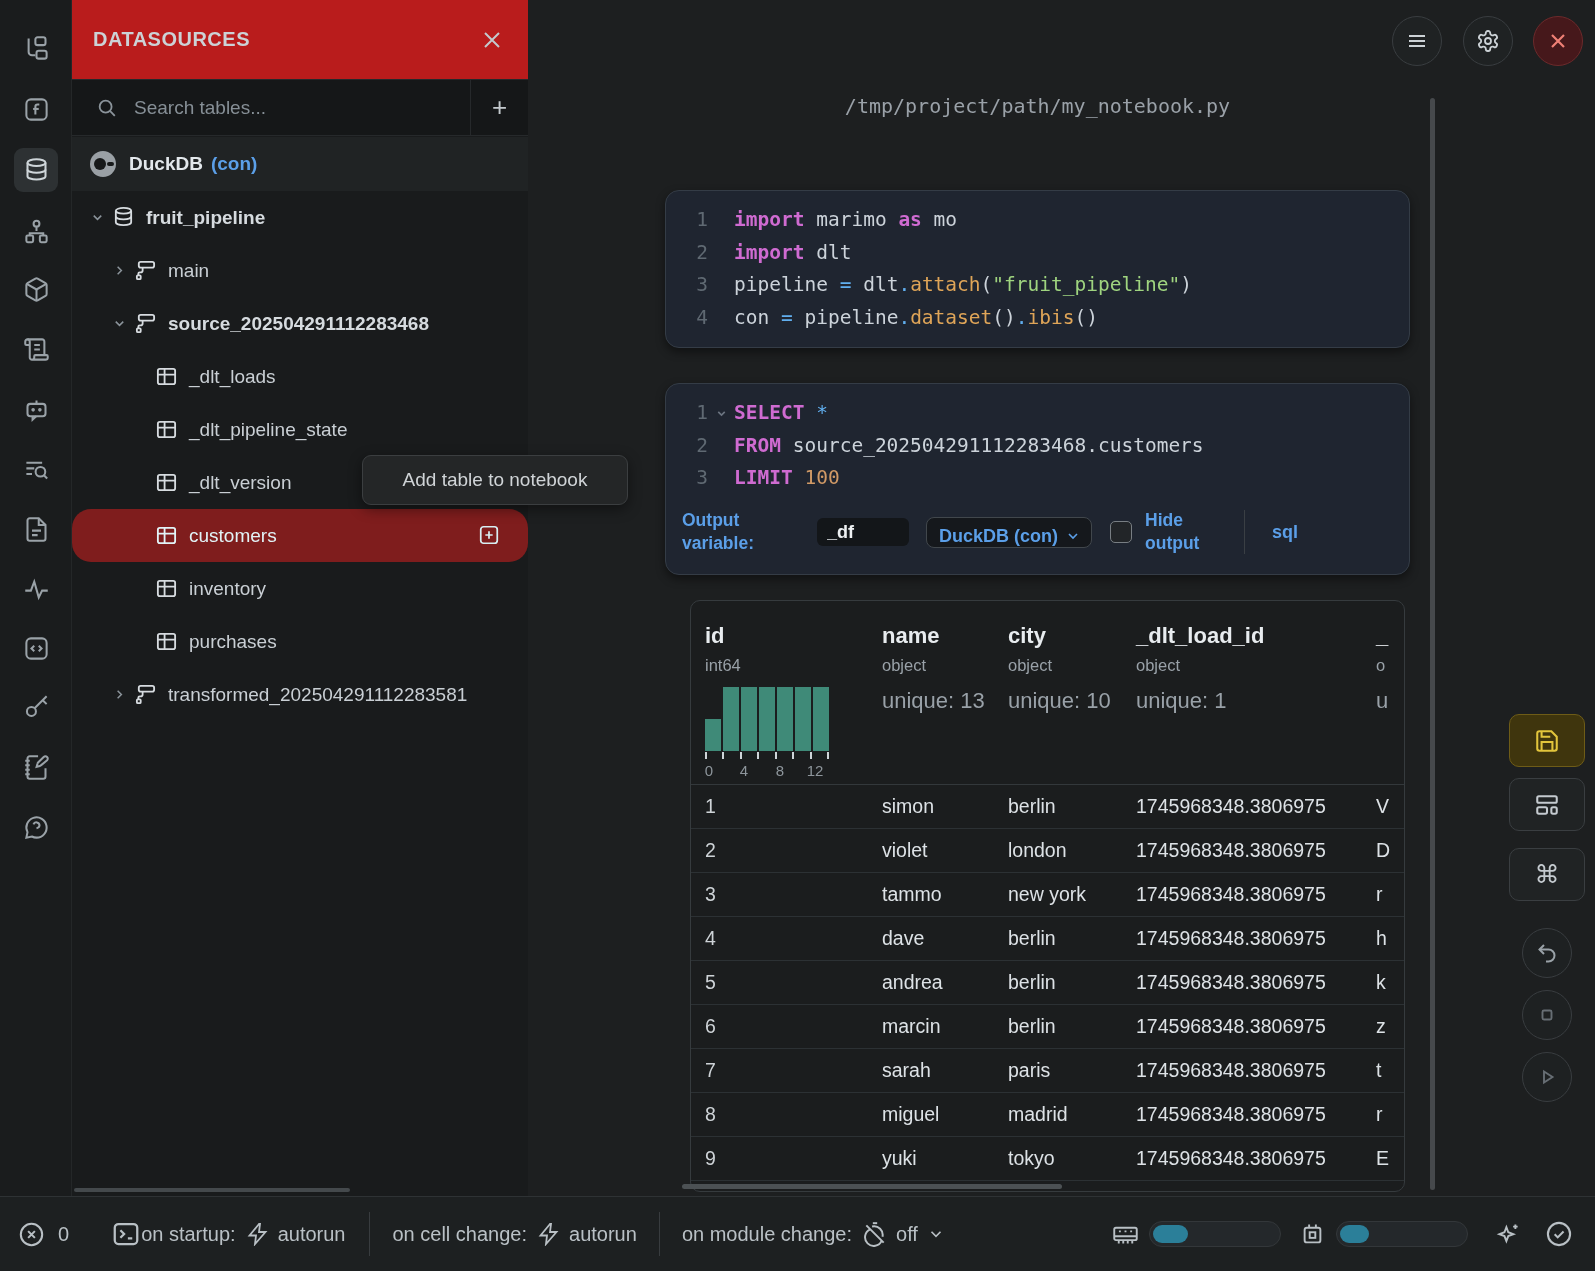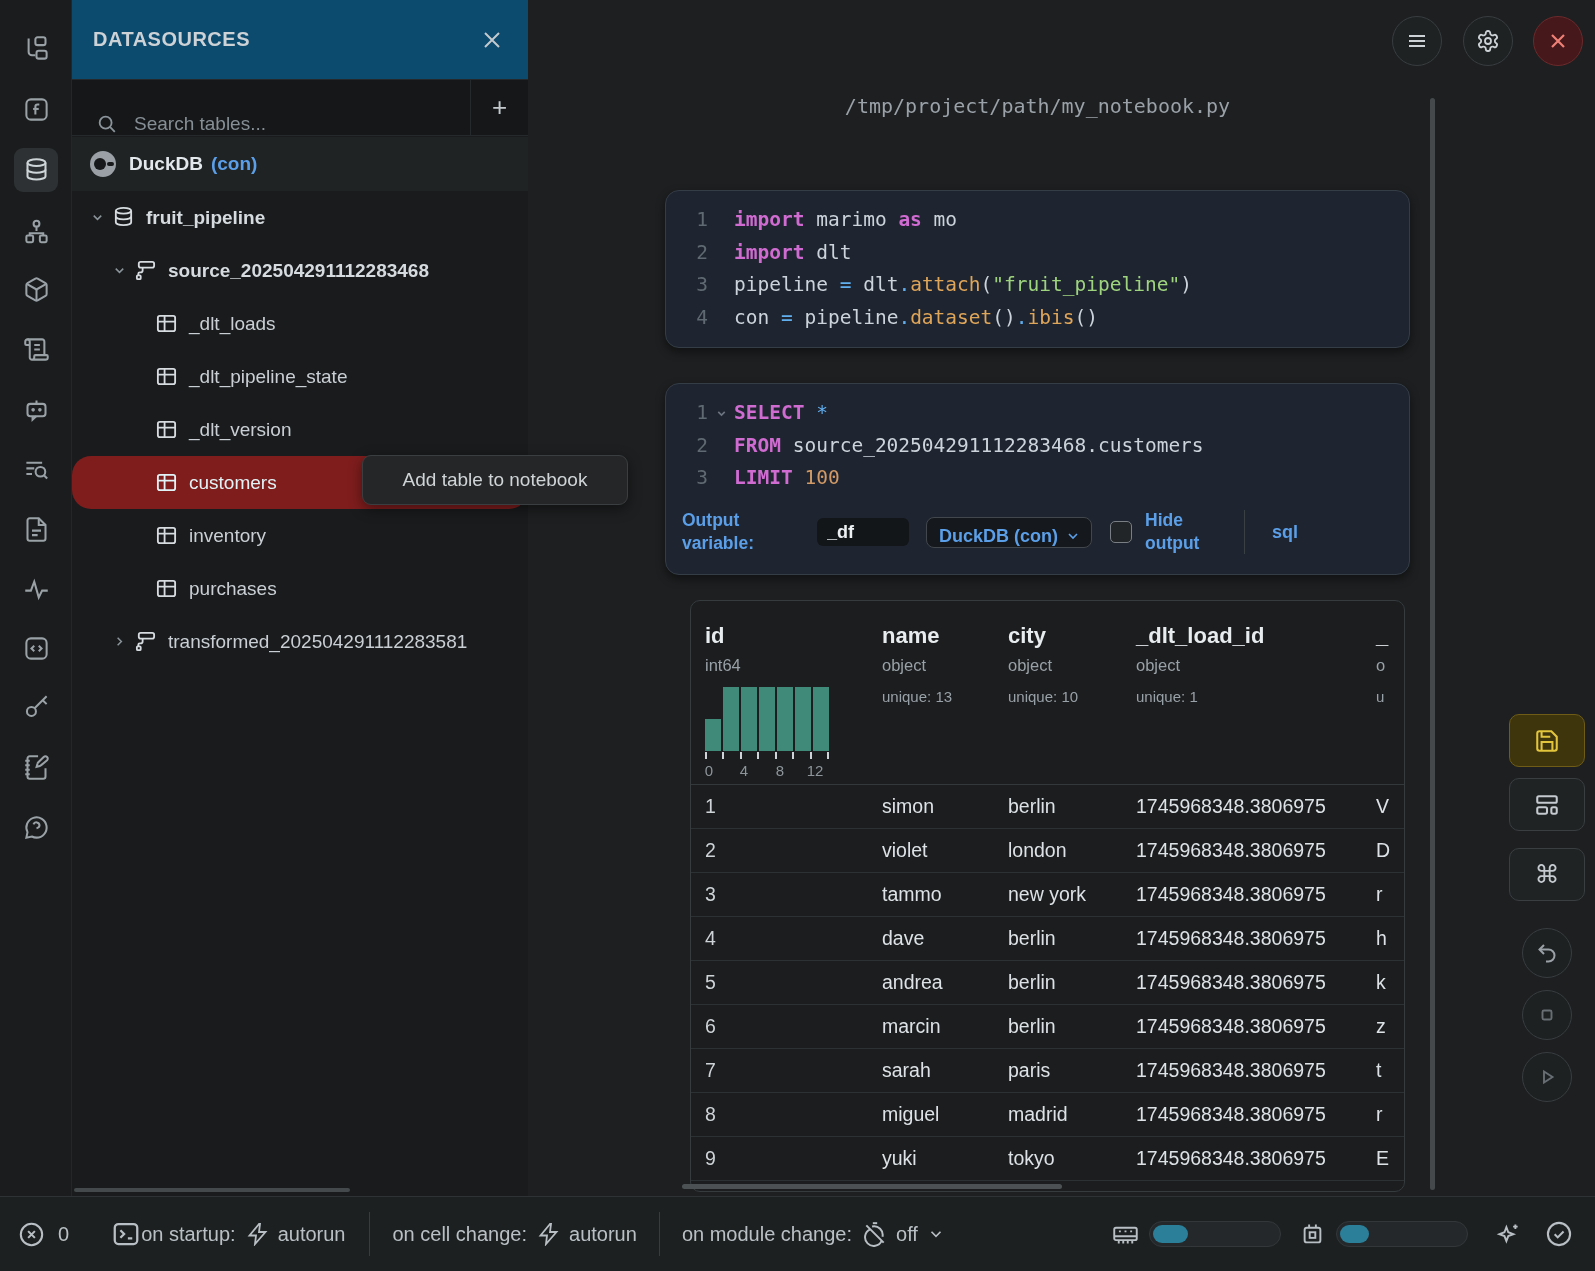--- a/index.html
+++ b/index.html
@@ -8,24 +8,24 @@
   .app { position:relative; width:1595px; height:1271px; background:#1d1f20; overflow:hidden; }
 
   
   .activity-bar { position:absolute; left:0; top:0; width:72px; height:1196px; background:#1a1c1d; border-right:1px solid #242728; z-index:3; }
   .act-item { position:absolute; left:14px; width:44px; height:44px; display:flex; align-items:center; justify-content:center; border-radius:9px; color:#9aa2a8; cursor:pointer; }
   .act-item.active { background:#2d3133; color:#ced5d9; }
   .act-item svg { width:27px; height:27px; }
 
   
   .sidebar { position:absolute; left:72px; top:0; width:456px; height:1196px; background:#191b1c; z-index:2; }
-  .sb-header { position:absolute; top:0; left:0; right:0; height:80px; background:#0c4a6e; border-bottom:1px solid #26292b; display:flex; align-items:center; padding:0 24px 0 21px; }
+  .sb-header { position:absolute; top:0; left:0; right:0; height:80px; background:#b91c1c; border-bottom:1px solid #26292b; display:flex; align-items:center; padding:0 24px 0 21px; }
   .sb-title { font-size:20px; font-weight:bold; letter-spacing:.5px; color:#ccd2d6; flex:1; }
   .sb-close { color:#c3c9cd; width:24px; height:24px; cursor:pointer; }
-  .sb-search { position:absolute; top:80px; left:0; right:0; height:56px; background:#151718; border-bottom:1px solid #26292b; display:flex; align-items:flex-end; }
+  .sb-search { position:absolute; top:80px; left:0; right:0; height:56px; background:#151718; border-bottom:1px solid #26292b; display:flex; align-items:center; }
   .sb-search .mag { width:22px; height:22px; color:#8b949b; margin:0 16px 0 24px; }
   .sb-search input { flex:1; background:transparent; border:none; outline:none; color:#c9cfd4; font-size:19px; font-family:inherit; }
   .sb-search input::placeholder { color:#868f96; }
   .sb-search .vdiv { width:1px; height:56px; background:#26292b; }
   .sb-add { width:57px; height:56px; display:flex; align-items:center; justify-content:center; color:#c3c9cd; font-size:26px; cursor:pointer; }
   .engine-row { position:absolute; top:137px; left:0; right:0; height:54px; background:#202324; display:flex; align-items:center; padding-left:18px; }
   .duck-logo { width:26px; height:26px; border-radius:50%; background:#9aa0a5; position:relative; margin-right:13px; flex:none; }
   .duck-logo::before { content:""; position:absolute; left:4px; top:7px; width:12px; height:12px; border-radius:50%; background:#17191a; }
   .duck-logo::after { content:""; position:absolute; right:2px; top:11px; width:7px; height:4px; border-radius:2px; background:#17191a; }
   .engine-name { font-size:19px; font-weight:bold; color:#e3e8ec; }
@@ -69,21 +69,21 @@
   .hide-lbl { width:72px; margin-left:13px; }
   .foot-div { width:1px; height:44px; background:#3a3f44; margin:0 27px 0 27px; }
   .sql-badge { font-size:18px; }
 
   
   .table-card { position:absolute; left:162px; top:600px; width:715px; height:592px; background:#1b1d1e; border:1px solid #363b3e; border-radius:10px; overflow:hidden; }
   .tgrid { display:grid; grid-template-columns:177px 126px 128px 240px 80px; padding-left:14px; }
   .thead { padding-top:22px; height:184px; border-bottom:1px solid #33383b; }
   .cname { font-size:22px; font-weight:bold; color:#e8ecef; }
   .cdtype { font-size:16.5px; color:#99a1a8; margin-top:7px; }
-  .cuni { font-size:15px; color:#99a1a8; margin-top:13px; }
+  .cuni { font-size:22px; color:#99a1a8; margin-top:13px; }
   .histo { margin-top:12px; width:124px; }
   .hbars { height:64px; display:flex; align-items:flex-end; gap:2px; }
   .hbar { flex:1; background:#3f8a78; }
   .hticks { display:flex; justify-content:space-between; margin-top:1px; height:7px; }
   .htick { width:2px; height:7px; background:#cfd4d8; }
   .hlabels { position:relative; height:18px; margin-top:3px; font-size:15px; color:#8d959b; }
   .hlabels span { position:absolute; transform:translateX(-50%); }
   .hlabels span:nth-child(1){ left:4px; } .hlabels span:nth-child(2){ left:39px; }
   .hlabels span:nth-child(3){ left:75px; } .hlabels span:nth-child(4){ left:110px;text-align:center; }
   .trow { height:44px; align-items:center; border-bottom:1px solid #2c3134; font-size:19.5px; color:#dde2e6; }
@@ -239,20 +239,31 @@
       <div class="tree-row lvl0 bold">
         <svg class="chev" viewBox="0 0 24 24" fill="none" stroke="currentColor" stroke-width="2.4">
             <polyline points="6,9 12,15 18,9"></polyline>
           </svg>
         <svg class="nodeicon" viewBox="0 0 24 24" fill="none" stroke="currentColor" stroke-width="1.9">
             <ellipse cx="12" cy="5" rx="8" ry="3"></ellipse>
             <path d="M4 5v6c0 1.7 3.6 3 8 3s8-1.3 8-3V5"></path>
             <path d="M4 11v6c0 1.7 3.6 3 8 3s8-1.3 8-3v-6"></path>
           </svg>
         <span class="lbl">fruit_pipeline</span>
+      </div>
+      <div class="tree-row lvl1">
+        <svg class="chev" viewBox="0 0 24 24" fill="none" stroke="currentColor" stroke-width="2.4">
+            <polyline points="9,6 15,12 9,18"></polyline>
+          </svg>
+        <svg class="nodeicon" viewBox="0 0 24 24" fill="none" stroke="currentColor" stroke-width="1.9">
+            <rect x="5" y="3" width="16" height="6" rx="2"></rect>
+            <path d="M9 9v3c0 1.1-.9 2-2 2H6c-.8 0-1.5.7-1.5 1.5V17"></path>
+            <rect x="3" y="17" width="4" height="4" rx="1"></rect>
+          </svg>
+        <span class="lbl">main</span>
       </div>
       <div class="tree-row lvl1 bold">
         <svg class="chev" viewBox="0 0 24 24" fill="none" stroke="currentColor" stroke-width="2.4">
             <polyline points="6,9 12,15 18,9"></polyline>
           </svg>
         <svg class="nodeicon" viewBox="0 0 24 24" fill="none" stroke="currentColor" stroke-width="1.9">
             <rect x="5" y="3" width="16" height="6" rx="2"></rect>
             <path d="M9 9v3c0 1.1-.9 2-2 2H6c-.8 0-1.5.7-1.5 1.5V17"></path>
             <rect x="3" y="17" width="4" height="4" rx="1"></rect>
           </svg>

